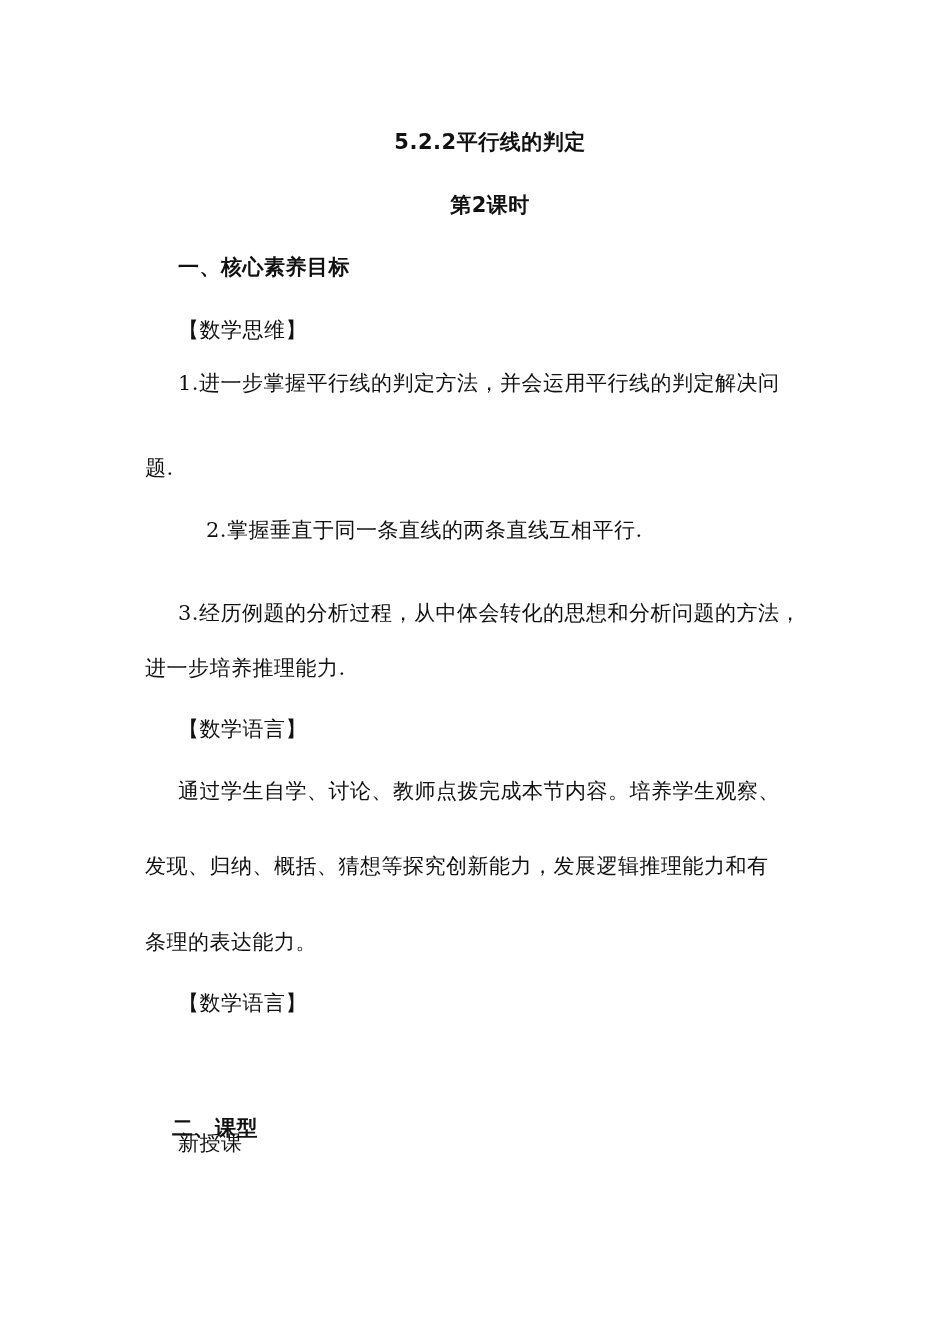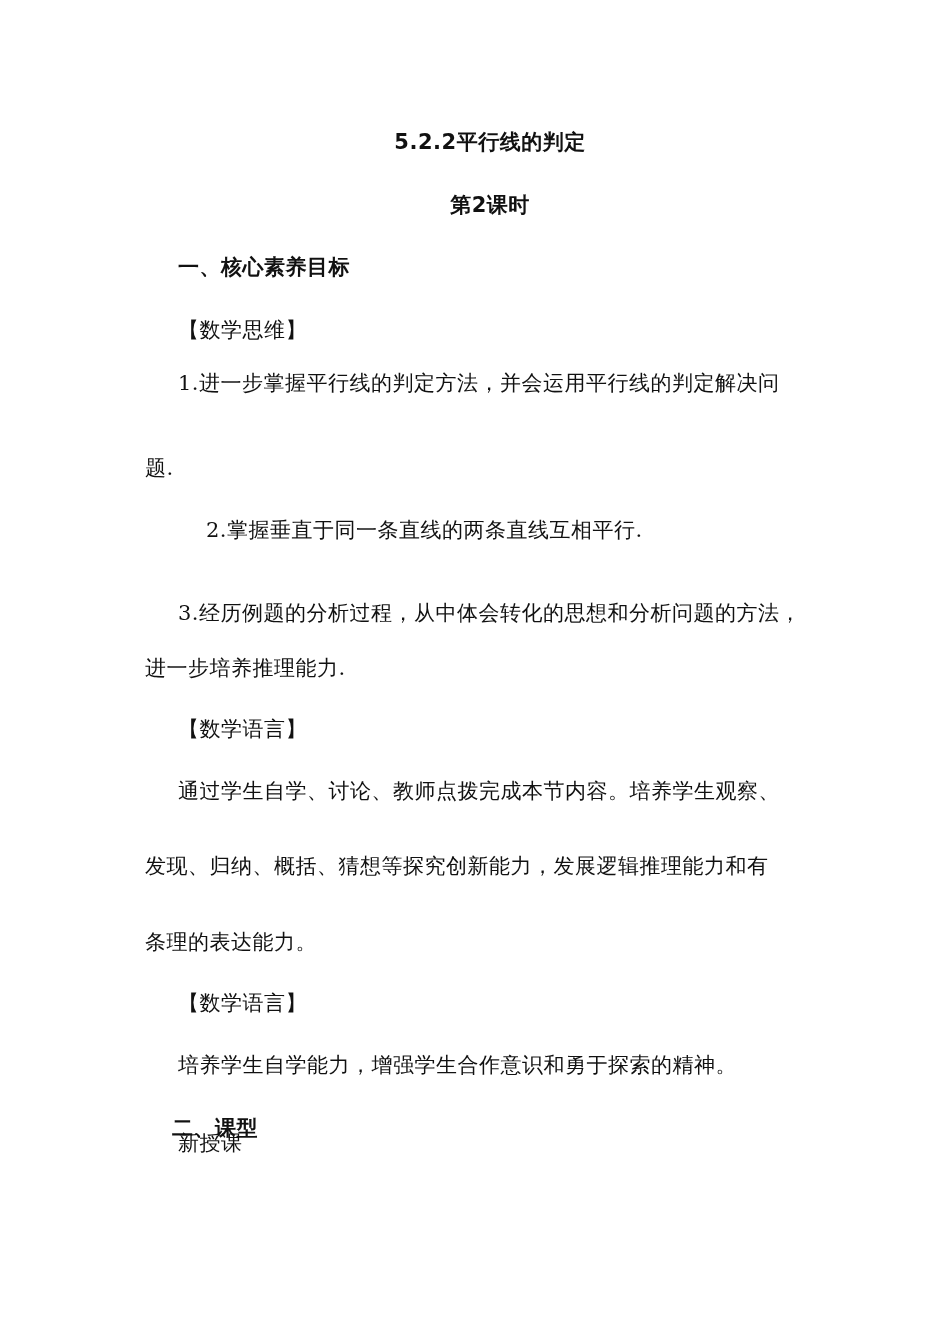--- a/index.html
+++ b/index.html
@@ -56,18 +56,17 @@
   <div class="line" style="left:178px; top:517px;margin-left:28px;">2.掌握垂直于同一条直线的两条直线互相平行.</div>
   <div class="line" style="left:178px; top:600px;">3.经历例题的分析过程，从中体会转化的思想和分析问题的方法，</div>
   <div class="line" style="left:145px; top:655px;">进一步培养推理能力.</div>
 
   <div class="line" style="left:178px; top:716px;">【数学语言】</div>
   <div class="line" style="left:178px; top:778px;">通过学生自学、讨论、教师点拨完成本节内容。培养学生观察、</div>
   <div class="line" style="left:145px; top:853px;">发现、归纳、概括、猜想等探究创新能力，发展逻辑推理能力和有</div>
   <div class="line" style="left:145px; top:929px;">条理的表达能力。</div>
 
   <div class="line" style="left:178px; top:990px;">【数学语言】</div>
-  <div class="line" style="left:178px; top:1052px;">培养学生自学能力，增强学生合作意识和勇于探索的精神。</div>
 
   <div class="line bold" style="left:172px; top:1115px;">二、课型</div>
   <div class="line" style="left:178px; top:1130px;">新授课</div>
 
 </div>
 
 </body></html>

